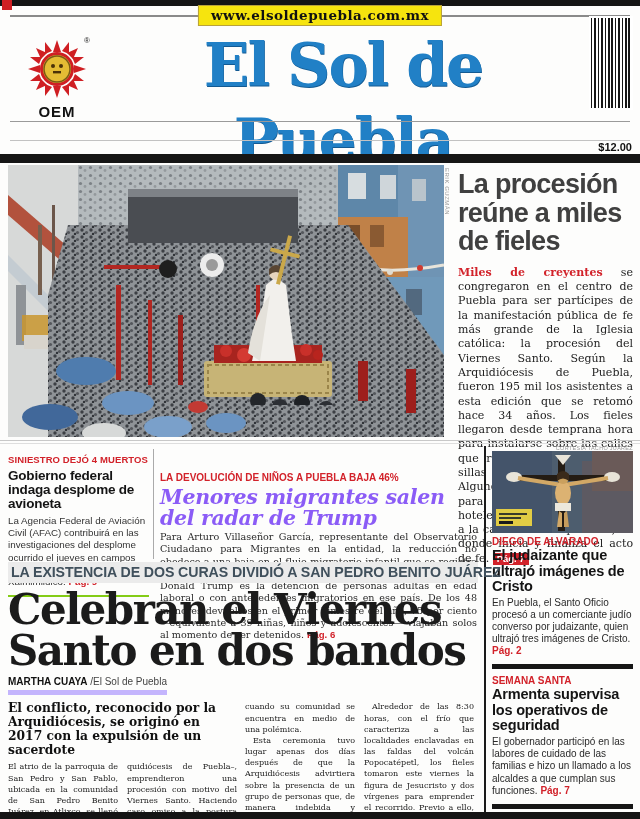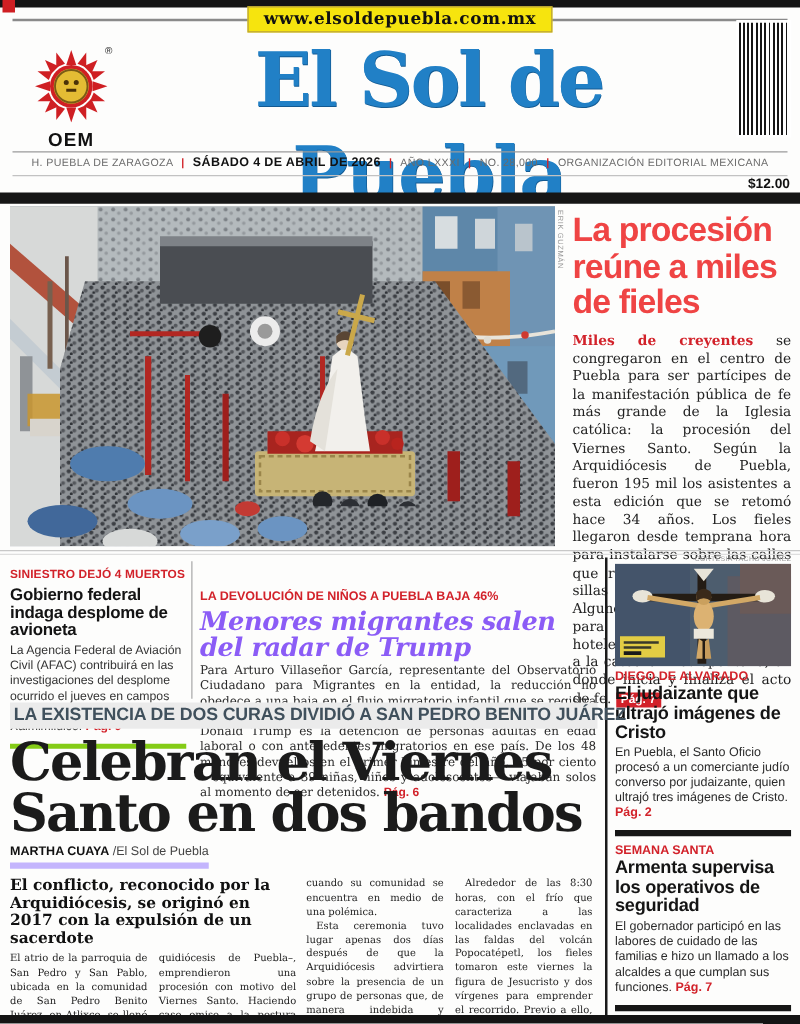--- a/index.html
+++ b/index.html
@@ -44,32 +44,32 @@
   .price { position:absolute; top:141px; right:8px; font-size:11px; font-weight:bold; color:#111; }
   .black-band { position:absolute; top:154px; left:0; width:640px; height:9px; background:#161616; }
   
   .lead-photo { position:absolute; top:165px; left:8px; width:436px; height:272px; overflow:hidden; background:#b7bdc0; }
   .photo-credit-v {
     position:absolute; top:168px; left:444px; height:120px;
     writing-mode:vertical-rl; font-size:6px; color:#9a9a9a; letter-spacing:0.5px;
   }
   
   .lead-story { position:absolute; top:170px; left:458px; width:175px; }
-  .lead-headline { font-weight:bold; font-size:27px; line-height:1.06; letter-spacing:-0.7px; color:#ef4444; }
+  .lead-headline { font-weight:bold; font-size:27px; line-height:1.06; letter-spacing:-0.7px; color:#404040; }
   .lead-body { margin-top:10px; font-family:"DejaVu Serif", serif; font-size:11px; line-height:1.3;
     text-align:justify; color:#222; }
   .lead-in-red { color:#d2222a; font-weight:bold; }
   .pageref-badge { background:#d2222a; color:#fff; font-family:"Liberation Sans",sans-serif;
     font-weight:bold; font-size:9.5px; padding:0 4px 1px; white-space:nowrap; }
   
   .rule-c { position:absolute; top:440px; left:0; width:640px; height:1px; background:#c8c8c8; }
   .rule-d { position:absolute; top:443px; left:0; width:640px; height:1px; background:#dedede; }
   
   .kicker { color:#d2222a; font-weight:bold; }
-  .box-avioneta { position:absolute; top:449px; left:8px; width:141px; border-bottom:4px solid #84cc16; padding-bottom:6px; }
+  .box-avioneta { position:absolute; top:449px; left:8px; width:141px; border-bottom:2px solid #84cc16; padding-bottom:6px; }
   .box-avioneta .kicker { font-size:9.5px; letter-spacing:0.1px; }
   .box-avioneta h3 { font-size:13.5px; line-height:1.05; letter-spacing:-0.2px; margin:2px 0 3px; color:#141414; }
   .box-avioneta p { font-size:9.8px; line-height:1.26; color:#333; }
   .vdiv-1 { position:absolute; top:449px; left:153px; width:1px; height:110px; background:#aaa; }
   .box-migrantes { position:absolute; top:467px; left:160px; width:317px; }
   .box-migrantes .kicker { font-size:10px; }
   .box-migrantes h3 { font-family:"DejaVu Serif", serif; font-size:20.5px; line-height:1.0;
     letter-spacing:-0.3px; margin:2px 0 3px; color:#8b5cf6;font-style:italic; }
   .box-migrantes p { font-family:"DejaVu Serif", serif; font-size:9.6px; line-height:1.28;
     text-align:justify; color:#2a2a2a; }
@@ -140,31 +140,20 @@
       <circle cx="25" cy="26" r="2" fill="#4a3208"></circle>
         <circle cx="33" cy="26" r="2" fill="#4a3208"></circle>
       <rect x="25" y="31" width="8" height="2.4" fill="#4a3208"></rect>
     </svg>
     <div class="logo-oem">OEM</div>
   </div>
   <div class="masthead-title">El Sol de Puebla</div>
   <div class="barcode"></div>
 
   <div class="rule-a"></div>
-  <div class="dateline">
-    <span>H. PUEBLA DE ZARAGOZA</span>
-    <span class="sep">|</span>
-    <span class="date">SÁBADO 4 DE ABRIL DE 2026</span>
-    <span class="sep">|</span>
-    <span>AÑO LXXXI</span>
-    <span class="sep">|</span>
-    <span>NO. 28,000</span>
-    <span class="sep">|</span>
-    <span>ORGANIZACIÓN EDITORIAL MEXICANA</span>
-  </div>
   <div class="rule-b"></div>
   <div class="price">$12.00</div>
   <div class="black-band"></div>
 
   <div class="lead-photo">
     <svg width="436" height="272" viewBox="0 0 436 272">
       <defs>
         <pattern id="crowd" width="9" height="7" patternUnits="userSpaceOnUse">
           <rect width="9" height="7" fill="#8f9397"></rect>
           <circle cx="2" cy="2" r="1.7" fill="#3c3f44"></circle>

